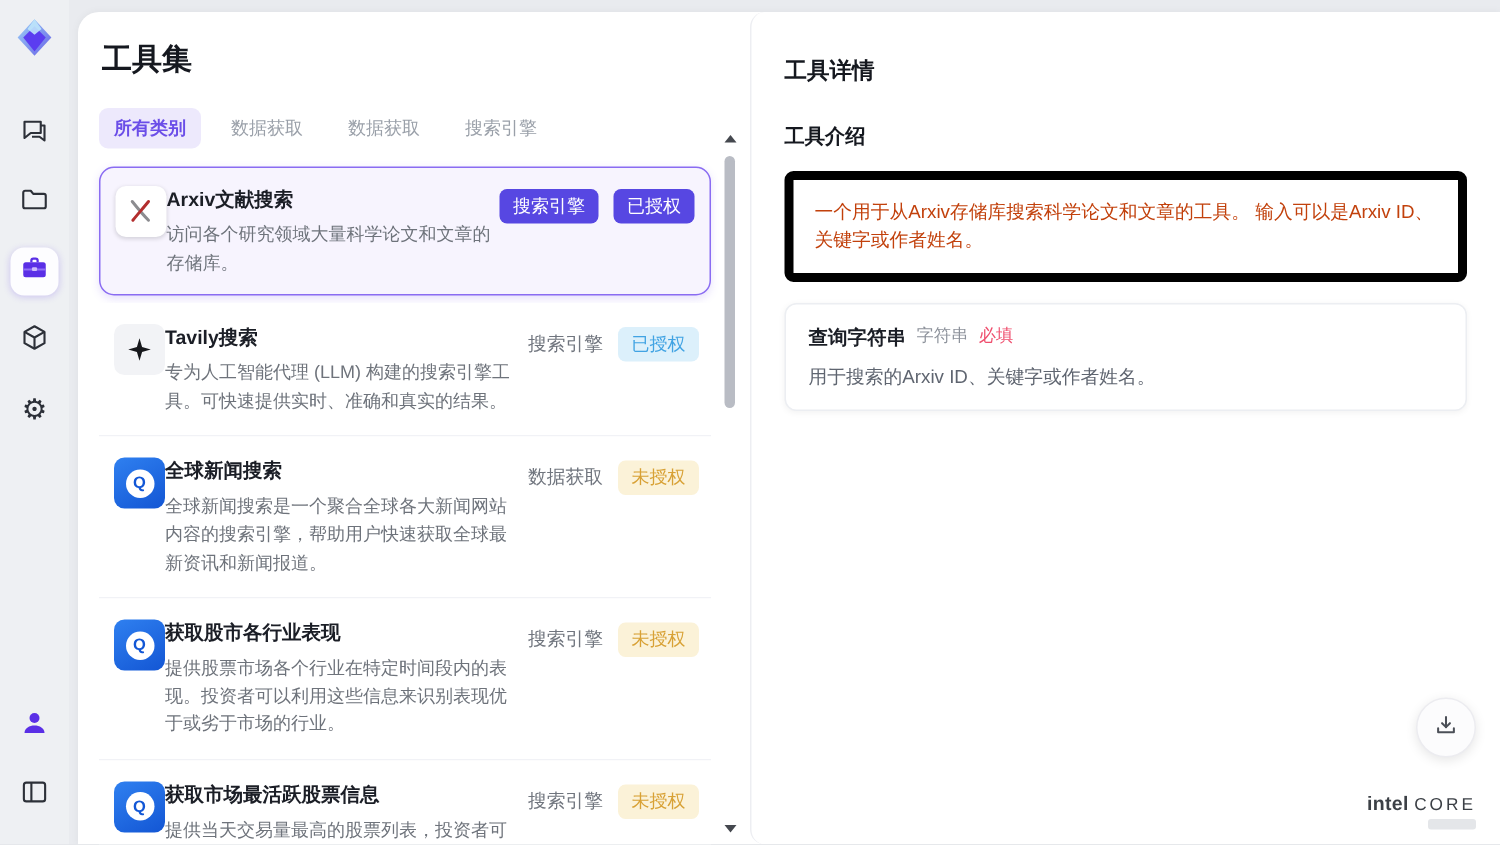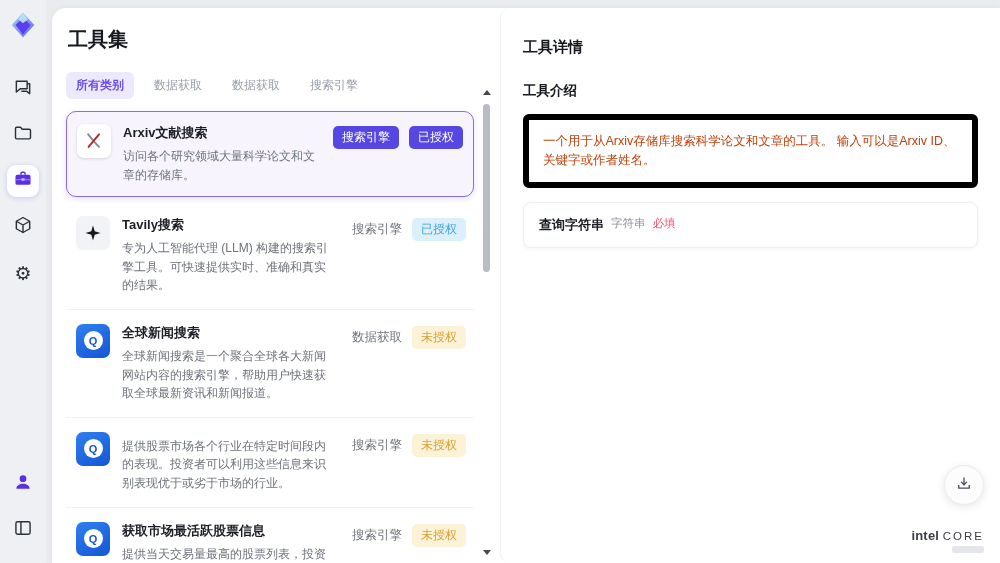--- a/index.html
+++ b/index.html
@@ -20,21 +20,21 @@
          display:flex;box-shadow:0 0 6px rgba(0,0,0,.05);}
 
   
   .list-col{width:448px;box-sizing:border-box;padding:16px 26px 0 14px;position:relative;flex-shrink:0;}
   .page-title{font-size:20px;font-weight:700;color:#15181f;margin:2px 0 0 2px;}
   .tabs{display:flex;gap:10px;margin-top:19px;align-items:flex-end;}
   .tab{font-size:12px;color:#9aa0a9;padding:5px 10px;border-radius:6px;cursor:pointer;white-space:nowrap;}
   .tab.active{background:#ede9fc;color:#6b4ee8;font-weight:700;}
 
   .cards{margin-top:12px;}
-  .card{display:flex;gap:12px;padding:14px 8px 14px 10px;border-bottom:1px solid #f1f2f6;align-items:flex-start;background:#fff;}
+  .card{display:flex;gap:0;padding:14px 8px 14px 10px;border-bottom:1px solid #f1f2f6;align-items:flex-start;background:#fff;}
   .card.selected{border:1.6px solid #8a6cf2;background:#f7f4fe;border-radius:10px;
                  box-shadow:0 2px 6px rgba(120,90,240,.18);padding:12px 10px;margin-bottom:5px;}
   .tool-icon{width:34px;height:34px;border-radius:7px;display:grid;place-items:center;flex-shrink:0;}
   .tool-icon.white{background:#ffffff;box-shadow:0 1px 3px rgba(0,0,0,.14);}
   .tool-icon.gray{background:#f2f3f6;}
   .tool-icon.blue{background:linear-gradient(150deg,#2f80f0,#1356d4);}
   .q-circle{width:19px;height:19px;border-radius:50%;background:#fff;display:grid;place-items:center;
             font-size:11px;font-weight:700;color:#1257d6;}
   .card-main{flex:1;min-width:0;padding-right:6px;}
   .tool-title{font-size:13px;font-weight:700;color:#1b1e26;}
@@ -218,20 +218,21 @@
             <span class="cat">数据获取</span>
             <span class="badge yellow">未授权</span>
           </div>
         </div>
 
         <div class="card">
           <div class="tool-icon blue">
             <div class="q-circle">Q</div>
           </div>
           <div class="card-main">
+            <div class="tool-title">获取股市各行业表现</div>
             <div class="tool-desc">提供股票市场各个行业在特定时间段内的表现。投资者可以利用这些信息来识别表现优于或劣于市场的行业。</div>
           </div>
           <div class="badges">
             <span class="cat">搜索引擎</span>
             <span class="badge yellow">未授权</span>
           </div>
         </div>
 
         <div class="card">
           <div class="tool-icon blue">
@@ -261,20 +262,21 @@
 
       <h3 class="section-h">工具介绍</h3>
       <div class="intro-box">一个用于从Arxiv存储库搜索科学论文和文章的工具。 输入可以是Arxiv ID、关键字或作者姓名。</div>
 
       <div class="param-card">
         <div class="param-head">
           <span class="param-name">查询字符串</span>
           <span class="param-type">字符串</span>
           <span class="param-req">必填</span>
         </div>
+        <div class="param-desc">用于搜索的Arxiv ID、关键字或作者姓名。</div>
       </div>
     </section>
   </div>
 
   <button class="fab">
     <span>
       <svg width="18" height="18" viewBox="0 0 24 24" fill="none" stroke="#4b4f57" stroke-width="1.8" stroke-linecap="round" stroke-linejoin="round">
         <path d="M12 4v9"></path>
         <path d="M8.5 9.5L12 13l3.5-3.5"></path>
         <path d="M5 14v3.5h14V14"></path>

